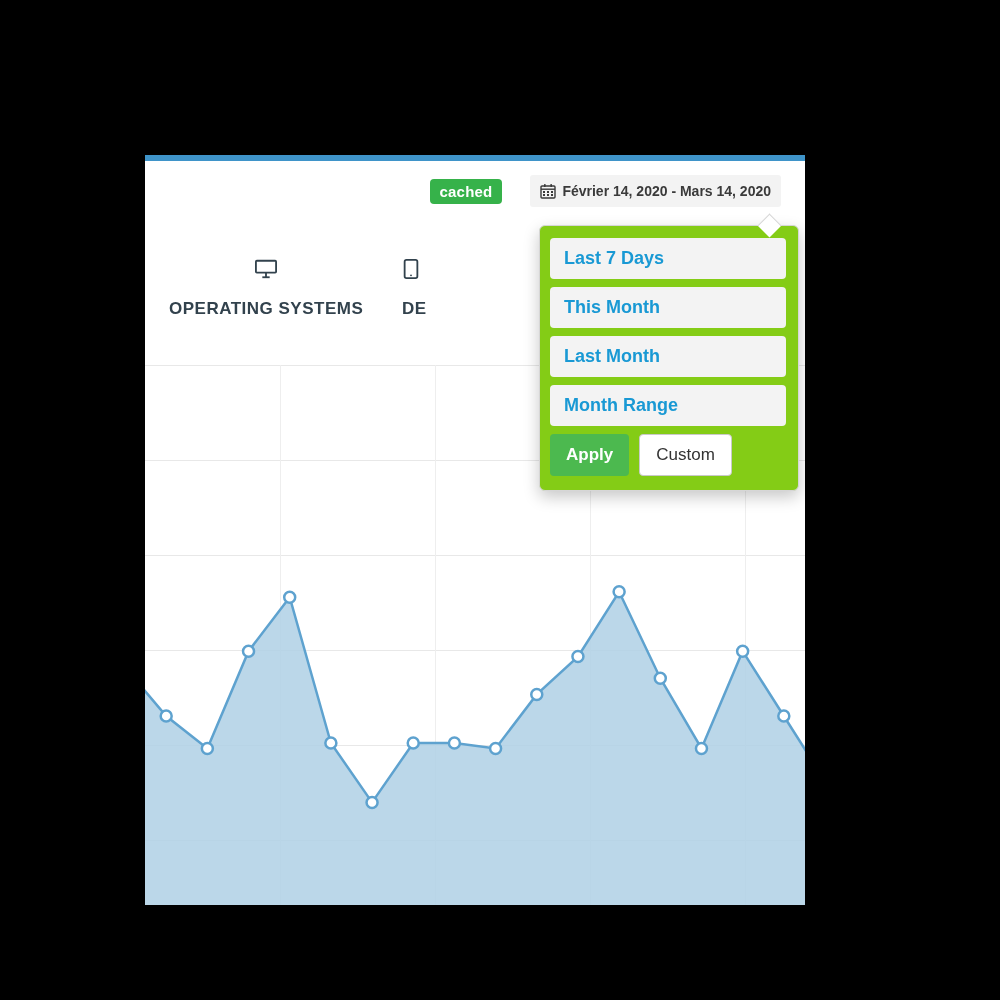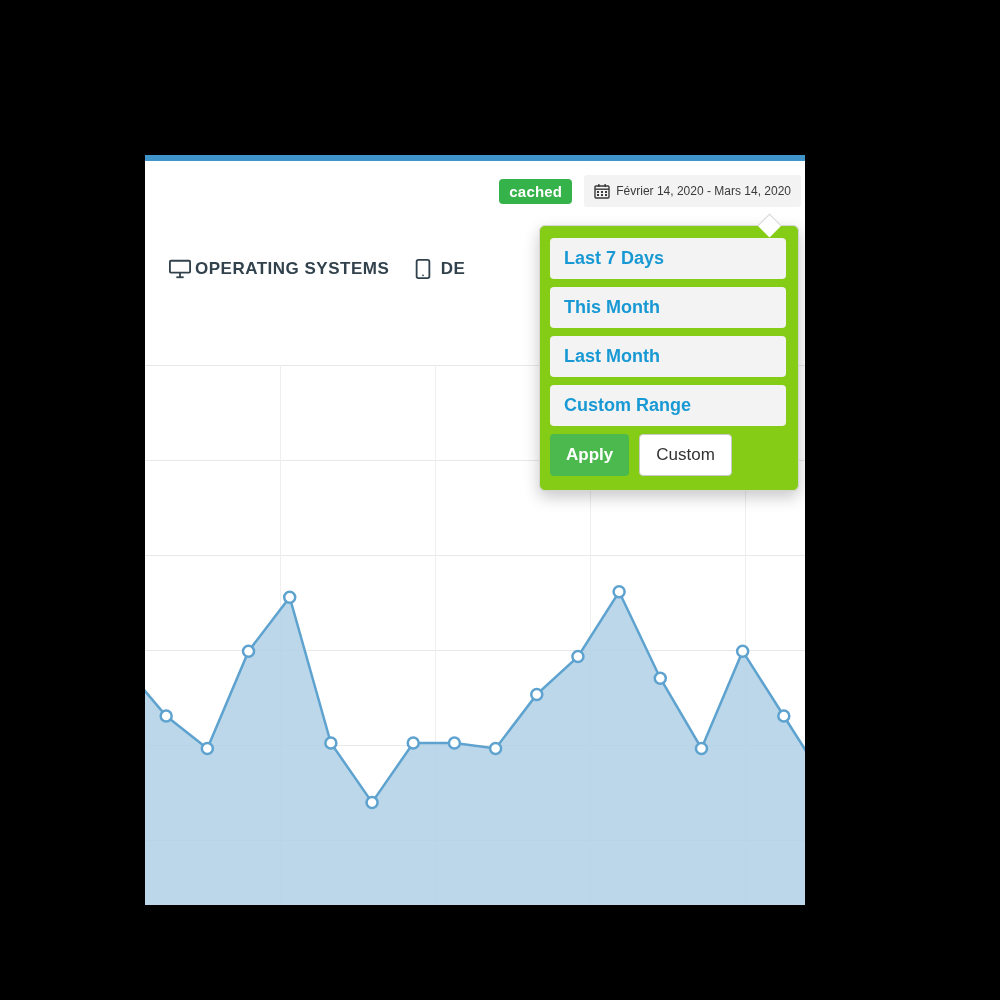--- a/index.html
+++ b/index.html
@@ -22,64 +22,65 @@
   }
   .top-accent {
     height: 6px;
     background: #3f94c9;
     width: 100%;
   }
   .toolbar {
     display: flex;
     justify-content: flex-end;
     align-items: center;
-    padding: 14px 4px 0 10px;
-    gap: 12px;
+    padding: 14px 24px 0 10px;
+    gap: 28px;
   }
   .badge-cached {
     background: #36b24a;
     color: #fff;
     font-weight: 700;
     font-size: 15px;
     padding: 4px 10px;
     border-radius: 4px;
     letter-spacing: 0.2px;
   }
   .date-range {
     background: #f3f3f3;
     color: #3a3a3a;
-    font-size: 12px;
+    font-size: 14px;
     padding: 8px 10px;
     border-radius: 3px;
     display: flex;
     align-items: center;
     gap: 6px;
-    font-weight: 400;
+    font-weight: 700;
     cursor: pointer;
   }
   .cal-icon {
     width: 16px; height: 16px;
     display: inline-block;
   }
   .tabs {
     display: flex;
     align-items: center;
     gap: 26px;
     padding: 52px 0 0 24px;
     color: #2a3a44;
   }
   .tab {
     display: flex;
     align-items: center;
-    gap: 4px;
+    gap: 20px;
     font-weight: 800;
     font-size: 17px;
     letter-spacing: 0.5px;
     cursor: pointer;
     color: #32424d;
+    flex-direction: column;
   }
   .tab .ico { width: 22px; height: 20px; display:inline-block; }
   .tab.cut { overflow: hidden; width: 50px; white-space: nowrap; }
   .popover {
     position: absolute;
     top: 70px;
     right: 6px;
     width: 260px;
     background: #84cc16;
     border: 1px solid #d6d6d6;
@@ -213,21 +214,21 @@
       </span>
       <span>DE</span>
     </div>
   </div>
 
   <div class="popover">
     <div id="opt-list">
         <div class="opt">Last 7 Days</div>
         <div class="opt">This Month</div>
         <div class="opt">Last Month</div>
-        <div class="opt">Custom Range</div>
+        <div class="opt">Month Range</div>
       </div>
     <div class="popover-buttons">
       <button class="btn-apply">Apply</button>
       <button class="btn-cancel">Custom</button>
     </div>
   </div>
 
   <div class="chart-wrap">
     <div class="chart-grid" id="grid">
         <div class="hline" style="top: 0px;"></div>

